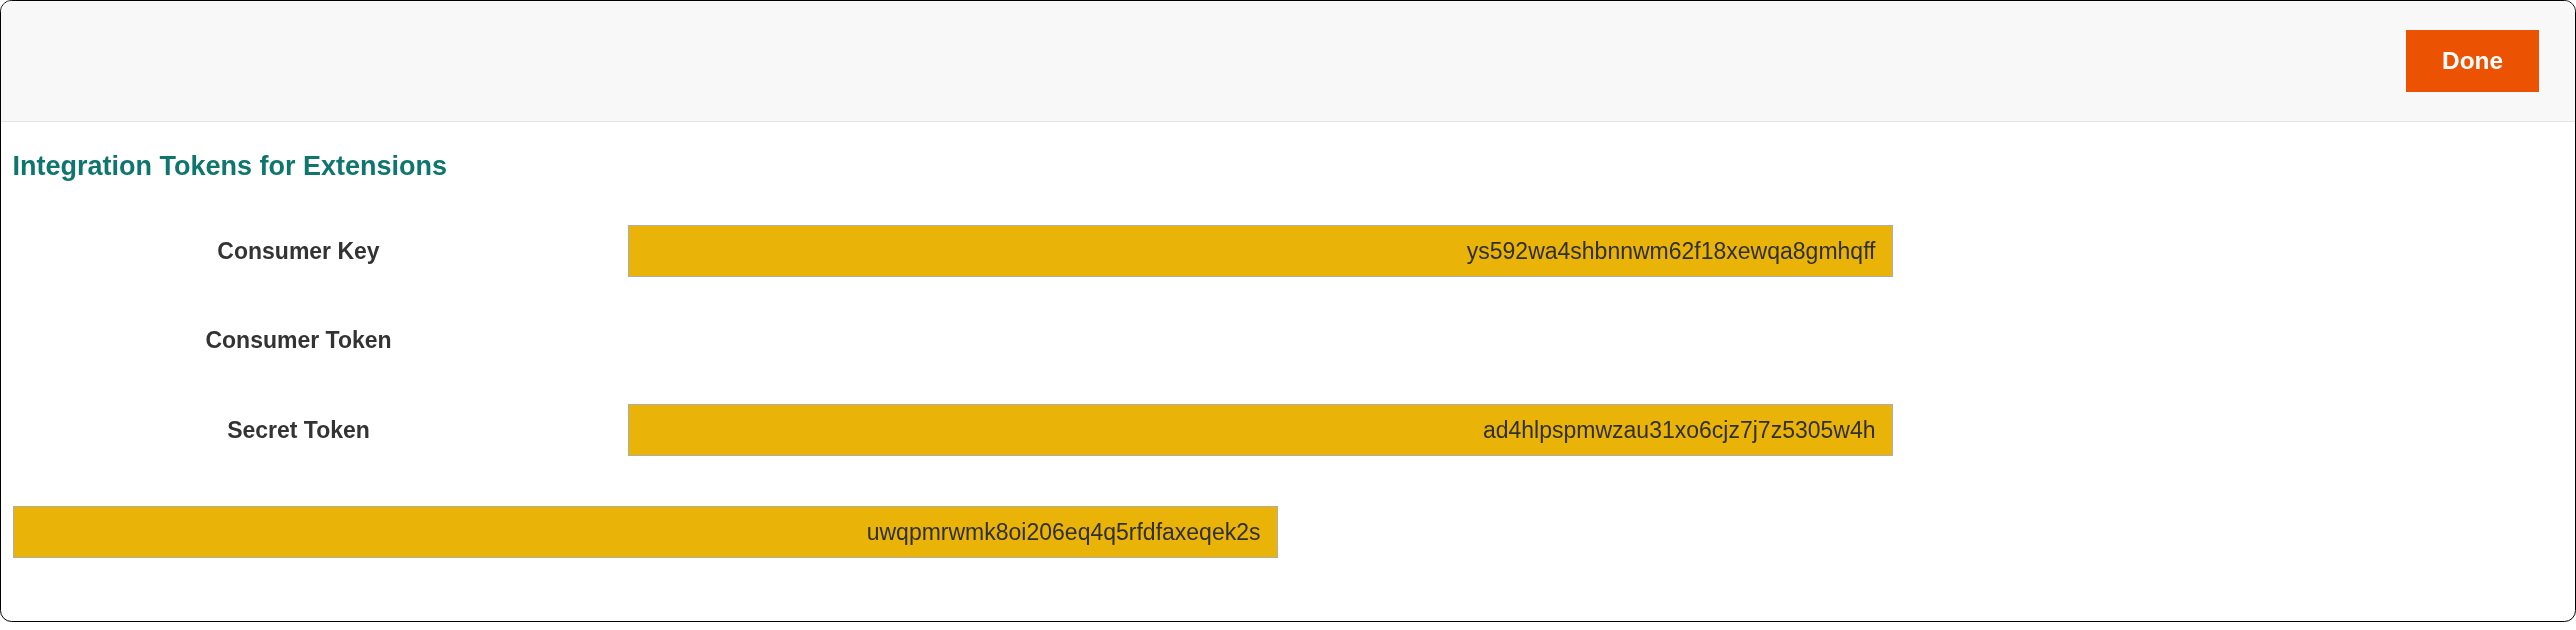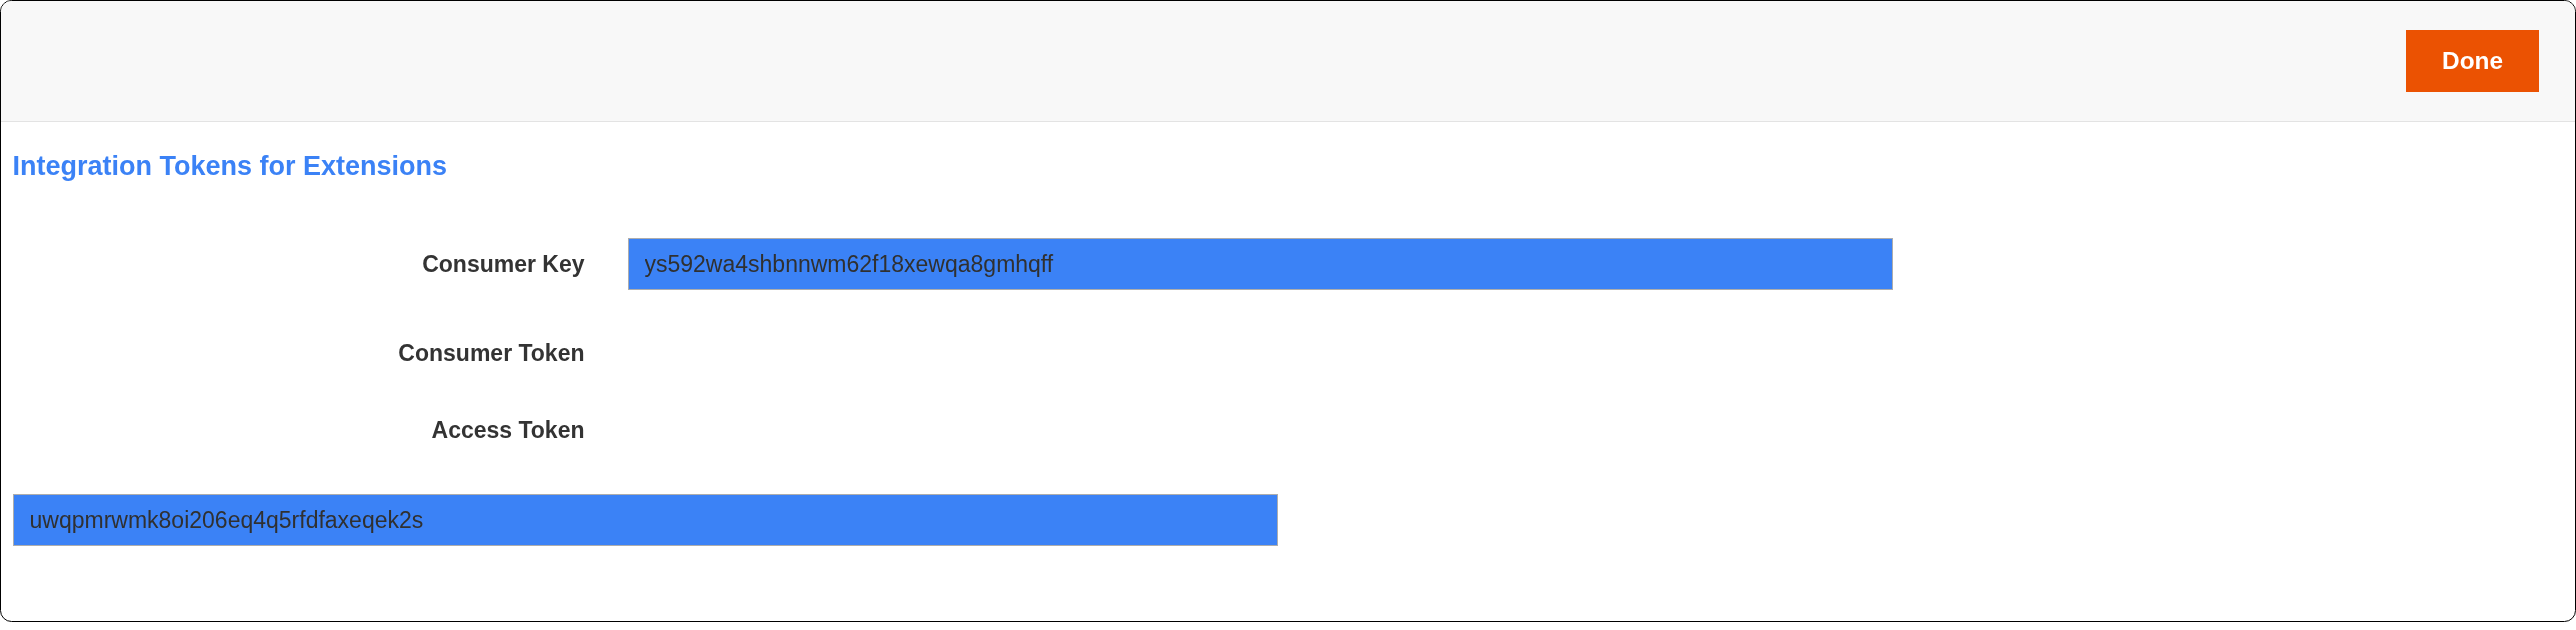--- a/index.html
+++ b/index.html
@@ -38,44 +38,45 @@
       font-weight: 600;
       cursor: pointer;
       font-family: inherit;
     }
     .modal-body {
       padding: 29px 0 0 11.5px;
     }
     .section-title {
       font-size: 27px;
       font-weight: 600;
-      color: #3b82f6;
-      margin-bottom: 56px;
+      color: #0f766e;
+      margin-bottom: 43px;
     }
     .form-row {
       display: flex;
       align-items: center;
       margin-bottom: 50px;
     }
     .form-label {
       width: 615px;
-      text-align: right;
+      text-align: center;
       padding-right: 43px;
       font-size: 23px;
       font-weight: 600;
       color: #333;
     }
     .form-input {
       width: 1265px;
       padding: 11.5px 16px;
       font-size: 23px;
       border: 0.7px solid #adadad;
-      background: #3b82f6;
+      background: #eab308;
       color: #303030;
       font-family: inherit;
+      text-align: right;
     }
   </style>
 </head>
 <body>
 
 <div class="modal-container">
   <div class="modal-header">
     <button class="done-button">Done</button>
   </div>
   <div class="modal-body">
@@ -84,21 +85,22 @@
     <div class="form-row">
       <label class="form-label">Consumer Key</label>
       <input type="text" class="form-input" readonly="" value="ys592wa4shbnnwm62f18xewqa8gmhqff" style="">
     </div>
 
     <div class="form-row">
       <label class="form-label">Consumer Token</label>
     </div>
 
     <div class="form-row">
-      <label class="form-label">Access Token</label>
+      <label class="form-label">Secret Token</label>
+      <input type="text" class="form-input" readonly="" value="ad4hlpspmwzau31xo6cjz7j7z5305w4h" style="">
     </div>
 
     <div class="form-row">
       <input type="text" class="form-input" readonly="" value="uwqpmrwmk8oi206eq4q5rfdfaxeqek2s" style="">
     </div>
   </div>
 </div>
 
 
 </body></html>

